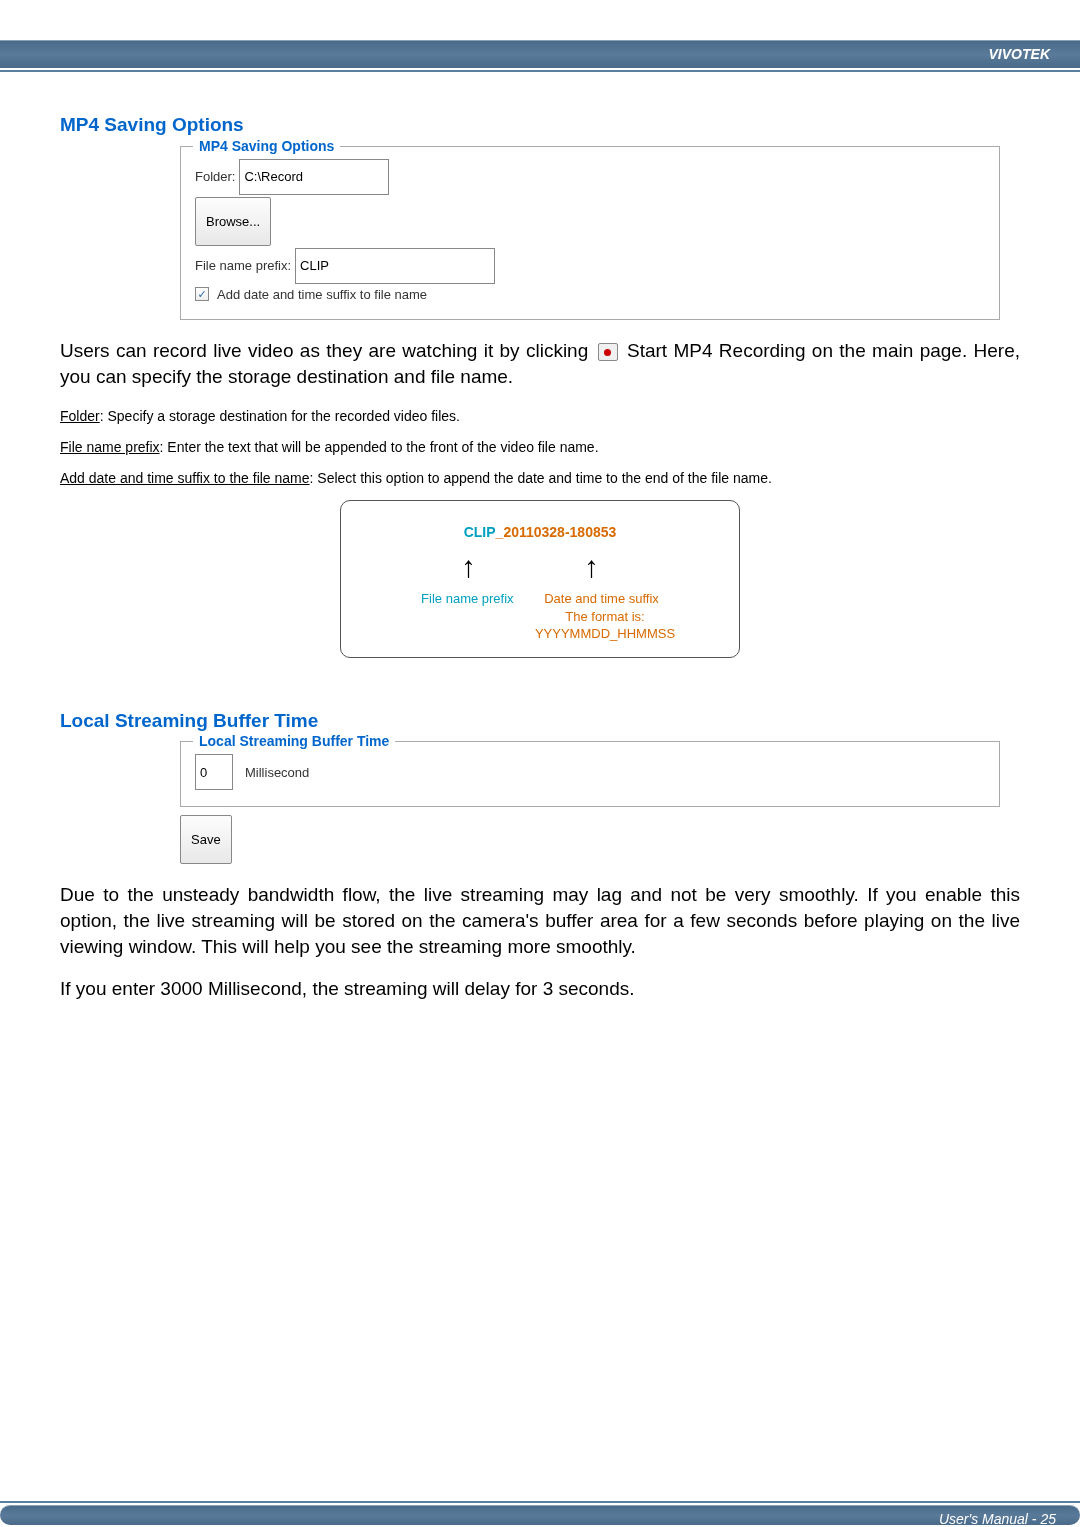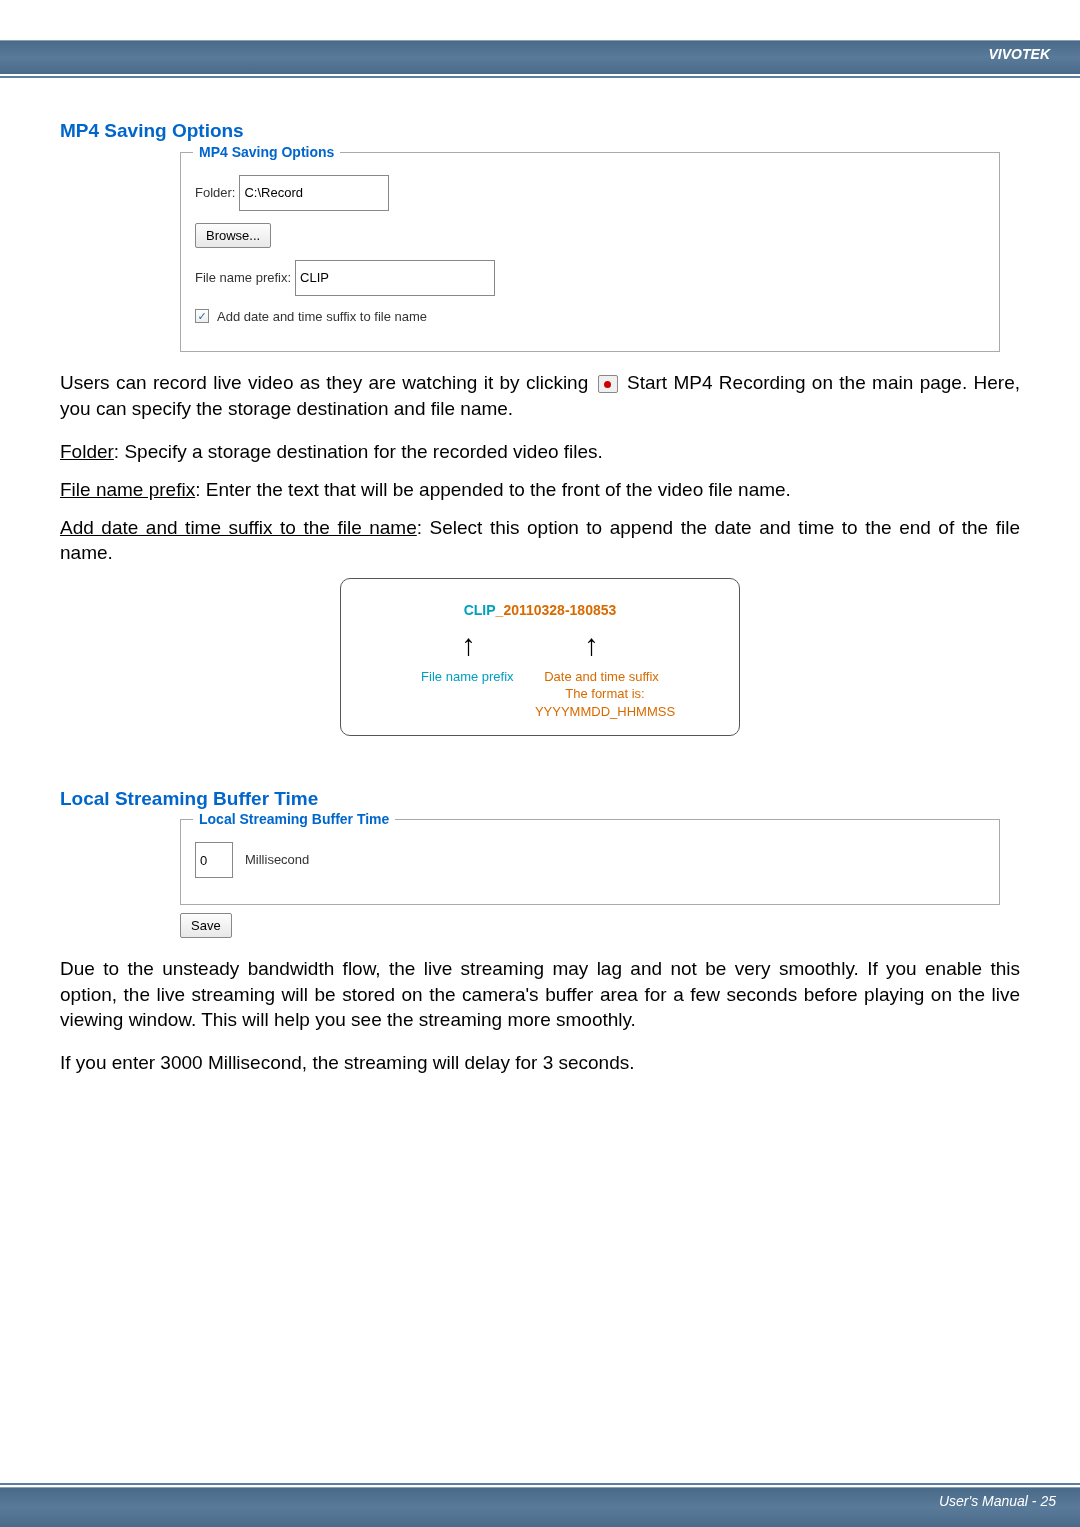--- a/index.html
+++ b/index.html
@@ -1,72 +1,72 @@
 <!DOCTYPE html>
 <html><head>
 <meta charset="utf-8">
 <style>
   * { box-sizing: border-box; margin: 0; padding: 0; }
   body { font-family: Arial, Helvetica, sans-serif; background: #fff; width: 1080px; }
   
   .header-bar { height: 40px; background: #fff; }
-  .brand-bar { height: 34px; background: linear-gradient(to bottom, #4a6a8a 0%, #5a7a9a 50%, #4a6a8a 100%); 
+  .brand-bar { height: 28px; background: linear-gradient(to bottom, #4a6a8a 0%, #5a7a9a 50%, #4a6a8a 100%); 
                border-top: 1px solid #8aa0b5; }
   .brand-text { color: #fff; font-style: italic; font-weight: bold; font-size: 14px; 
                 float: right; padding: 5px 30px 0 0; }
   .divider-bar { height: 2px; background: #5a7fa0; margin-top: 2px; }
   
   .content { padding: 40px 60px 0 60px; line-height: 1.35; }
   
   .section-heading { color: #0066cc; font-weight: bold; font-size: 19px; margin-bottom: 8px; }
   
   .fieldset { border: 1px solid #aaa; margin: 0 20px 0 120px; padding: 10px 14px 14px 14px; 
               position: relative; font-size: 14px; }
   .fieldset-legend { color: #0066cc; font-weight: bold; font-size: 14px; 
                      position: absolute; top: -10px; left: 12px; background: #fff; padding: 0 6px; }
   
-  .form-row { margin: 12px 0; display: flex; align-items: center; gap: 4px; }
+  .form-row { margin: 2px 0; display: flex; align-items: center; gap: 4px; }
   .form-label { color: #333; font-size: 13px; }
   .text-input { border: 1px solid #888; padding: 2px 4px; font-size: 13px; height: 36px; }
   .folder-input { width: 150px; }
   .prefix-input { width: 200px; }
   .buffer-input { width: 38px; }
   .browse-btn, .save-btn { border: 1px solid #888; background: linear-gradient(#fdfdfd,#e8e8e8); 
-                           padding: 4px 10px; font-size: 13px; cursor: pointer; border-radius: 2px; }
+                           padding: 16px 10px; font-size: 13px; cursor: pointer; border-radius: 2px; }
   .checkbox { width: 14px; height: 14px; border: 1px solid #888; display: inline-flex; 
               align-items: center; justify-content: center; margin-right: 4px; 
               background: linear-gradient(#fff,#eee); font-size: 11px; color: #2a6aaa; }
   
   .body-text { font-size: 19px; color: #000; margin: 18px 0; text-align: justify; }
   .record-icon { display: inline-flex; width: 20px; height: 18px; border: 1px solid #888; 
                  background: #f0f0f0; vertical-align: middle; align-items: center; 
                  justify-content: center; border-radius: 2px; margin: 0 3px; }
   .record-dot { width: 7px; height: 7px; background: #c00; border-radius: 50%; }
   
-  .def-row { font-size: 19px; color: #000; margin: 12px 0; text-align: justify; }
+  .def-row { font-size: 14px; color: #000; margin: 12px 0; text-align: justify; }
   .def-term { text-decoration: underline; }
   
   .example-box { border: 1px solid #555; border-radius: 10px; padding: 22px 24px 14px 24px; 
                  width: 400px; margin: 6px auto 10px auto; text-align: center; }
   .example-title { font-size: 14px; font-weight: bold; }
   .ex-prefix { color: #00a0c0; }
   .ex-suffix { color: #d86a00; }
   .arrows-row { display: flex; justify-content: center; gap: 100px; margin: 10px 0 8px 0; }
   .up-arrow { font-size: 30px; color: #000; line-height: 1; transform: translateX(-14px); }
   .up-arrow2 { font-size: 30px; color: #000; line-height: 1; transform: translateX(-6px); }
   .ex-labels { font-size: 13px; }
   .ex-label1 { color: #00a0c0; }
   .ex-label2 { color: #d86a00; margin-left: 6px; padding-left: 21px; }
   .ex-format { color: #d86a00; font-size: 13px; margin-left: 130px; display: block; }
   
   .save-row { margin: 8px 0 0 120px; }
   
   .footer { position: fixed; bottom: 0; left: 0; width: 1080px; }
-  .footer-bar { height: 40px; background: linear-gradient(to bottom, #4a6a8a 0%, #5a7a9a 50%, #4a6a8a 100%); 
-                border-top: 1px solid #8aa0b5; }
+  .footer-bar { height: 20px; background: linear-gradient(to bottom, #4a6a8a 0%, #5a7a9a 50%, #4a6a8a 100%); 
+                border-top: 1px solid #8aa0b5; border-radius: 13px; }
   .footer-text { color: #fff; font-style: italic; font-size: 14px; float: right; padding: 5px 24px 0 0; }
   .footer-divider { height: 2px; background: #5a7fa0; margin-bottom: 2px; }
 </style>
 </head>
 <body>
 
 <div class="header-bar"></div>
 <div class="brand-bar">
   <span class="brand-text">VIVOTEK</span>
 </div>

